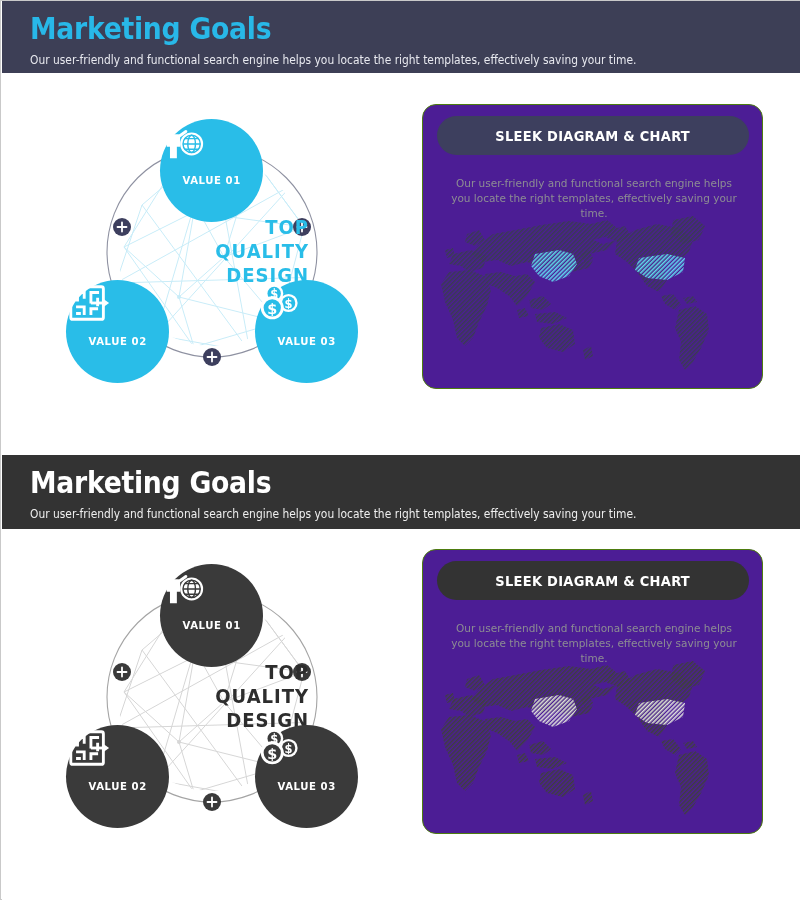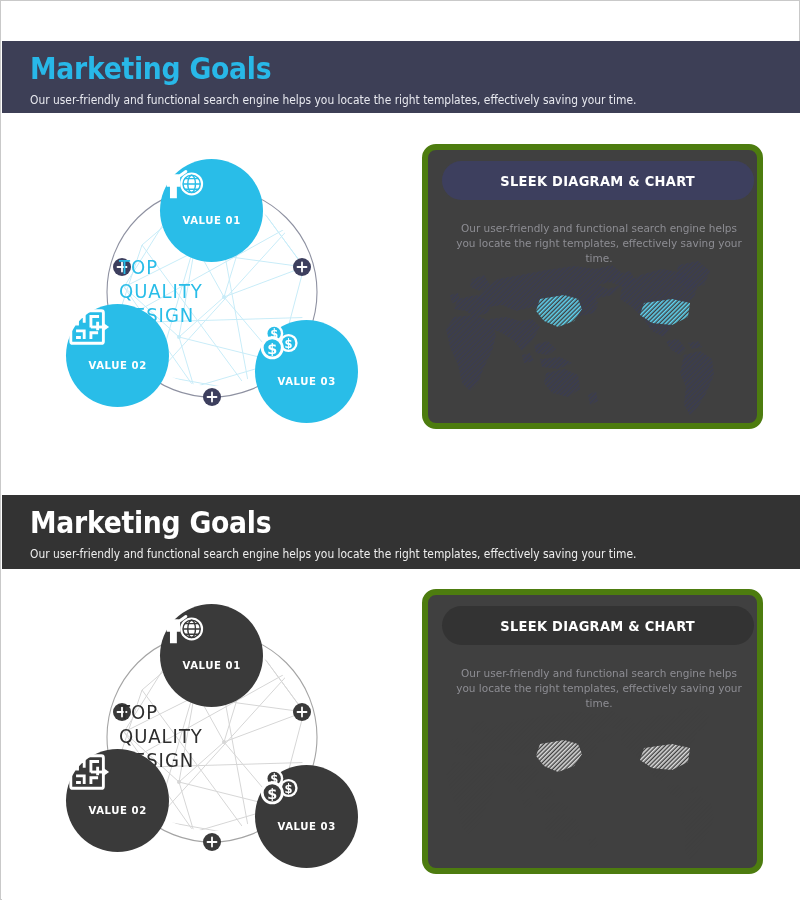--- a/index.html
+++ b/index.html
@@ -9,21 +9,21 @@
     -webkit-font-smoothing:antialiased;
   }
   .page{
     position:relative;width:800px;height:900px;
     background:#ffffff;
     border:1px solid #c9c9c9;
     box-sizing:border-box;
   }
 
   
-  .panel{position:absolute;left:1px;width:798px;margin-top:40px;}
+  .panel{position:absolute;left:1px;width:798px;}
   #panel-light{top:0;height:444px;background:#ffffff;}
   #panel-dark{top:444px;height:455px;background:#ffffff;}
 
   
   .hdr{position:absolute;left:0;width:798px;box-sizing:border-box;padding:8px 0 6px 28px;}
   .hdr.blue{top:0;height:72px;background:#3d3f56;}
   .hdr.grey{top:10px;height:74px;background:#333333;}
   .hdr-title{
     font-family:"DejaVu Sans", sans-serif;
     font-weight:bold;font-size:31px;letter-spacing:-0.3px;
@@ -50,38 +50,38 @@
     display:flex;flex-direction:column;align-items:center;justify-content:center;
     box-sizing:border-box;padding-top:16px;
   }
   .node-ico{width:46px;height:46px;display:block;}
   .node-lbl{
     font-family:"DejaVu Sans", sans-serif;
     font-weight:bold;font-size:11px;color:#ffffff;letter-spacing:.6px;
     margin-top:4px;transform:scaleX(.92);
   }
   .n1{left:96px;top:22px;width:103px;height:103px;}
-  .n2{left:2px;top:167px;width:103px;height:103px;}
+  .n2{left:2px;top:183px;width:103px;height:103px;}
   .n3{left:191px;top:183px;width:103px;height:103px;}
   .cy{background:#29bde8;}
   .gy{background:#3a3a3a;}
 
   .center-txt{
-    position:absolute;left:50px;top:118px;width:200px;text-align:left;
-    font-family:"DejaVu Sans", sans-serif;
-    font-weight:normal;font-size:19px;line-height:24px;letter-spacing:1px;
+    position:absolute;left:50px;top:118px;width:200px;text-align:right;
+    font-family:"DejaVu Sans", sans-serif;
+    font-weight:bold;font-size:19px;line-height:24px;letter-spacing:1px;
   }
   .center-txt.cy{color:#29bde8;background:none;}
   .center-txt.gy{color:#2d2d2d;background:none;}
   .center-txt span{display:block;transform:scaleX(.95);}
 
   
   .card{
     position:absolute;box-sizing:border-box;
-    border:6px solid #4d7c0f;border-radius:14px;background:#404040;
+    border:1px solid #4d7c0f;border-radius:14px;background:#4c1d95;
   }
   #card-light{left:420px;top:103px;width:341px;height:285px;}
   #card-dark{left:420px;top:548px;width:341px;height:285px;}
   .pill{
     position:absolute;left:14px;top:11px;width:312px;height:39px;
     border-radius:20px;display:flex;align-items:center;justify-content:center;
   }
   .pill.navy{background:#3d3f5e;}
   .pill.grey{background:#333333;}
   .pill-txt{

